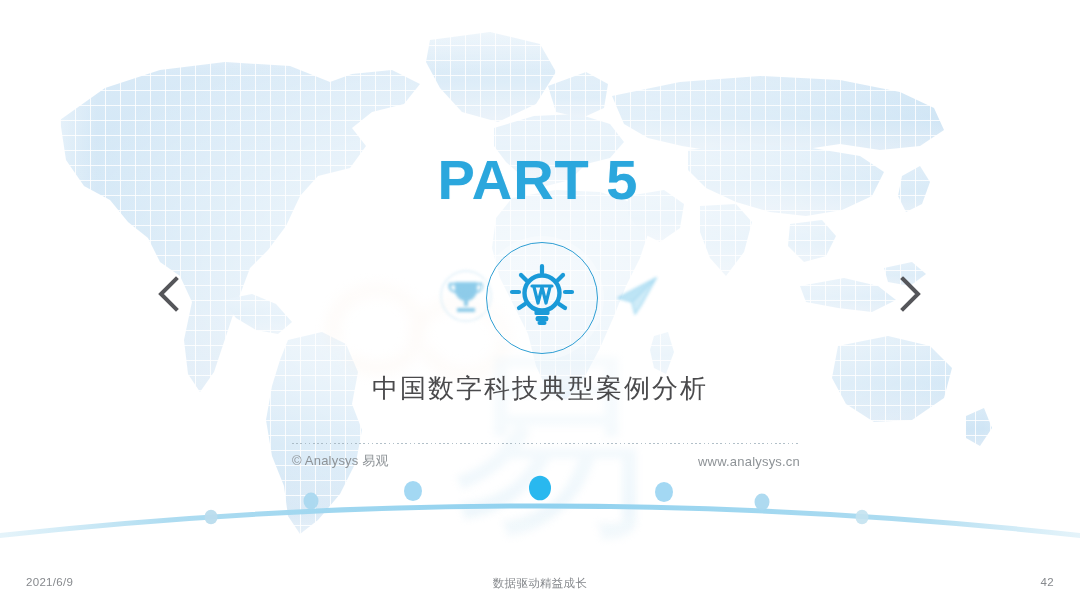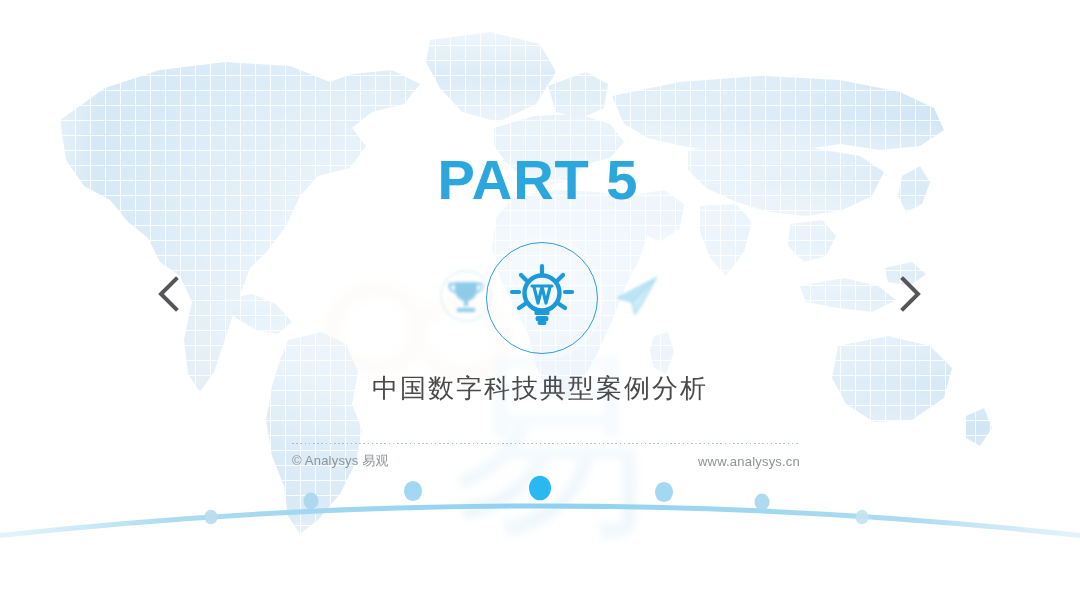--- a/index.html
+++ b/index.html
@@ -380,14 +380,19 @@
           <ellipse cx="311" cy="33" rx="7.5" ry="8.4" fill="#aad8ef" opacity="0.95" class="arc-dot"></ellipse>
           <ellipse cx="413" cy="23" rx="9" ry="10.080000000000002" fill="#9ed6f2" opacity="0.95" class="arc-dot"></ellipse>
           <ellipse cx="540" cy="20" rx="11" ry="12.32" fill="#29B8EF" opacity="1" class="arc-dot"></ellipse>
           <ellipse cx="664" cy="24" rx="9" ry="10.080000000000002" fill="#9ed6f2" opacity="0.95" class="arc-dot"></ellipse>
           <ellipse cx="762" cy="34" rx="7.5" ry="8.4" fill="#aad8ef" opacity="0.95" class="arc-dot"></ellipse>
           <ellipse cx="862" cy="49" rx="6.5" ry="7.280000000000001" fill="#c3e2f0" opacity="0.9" class="arc-dot"></ellipse>
         </g>
     </svg>
   </div>
 
+  <div class="status-bar">
+    <div class="sb-left">2021/6/9</div>
+    <div class="sb-center">数据驱动精益成长</div>
+    <div class="sb-right">42</div>
+  </div>
 
 </div>
 
 </body></html>

